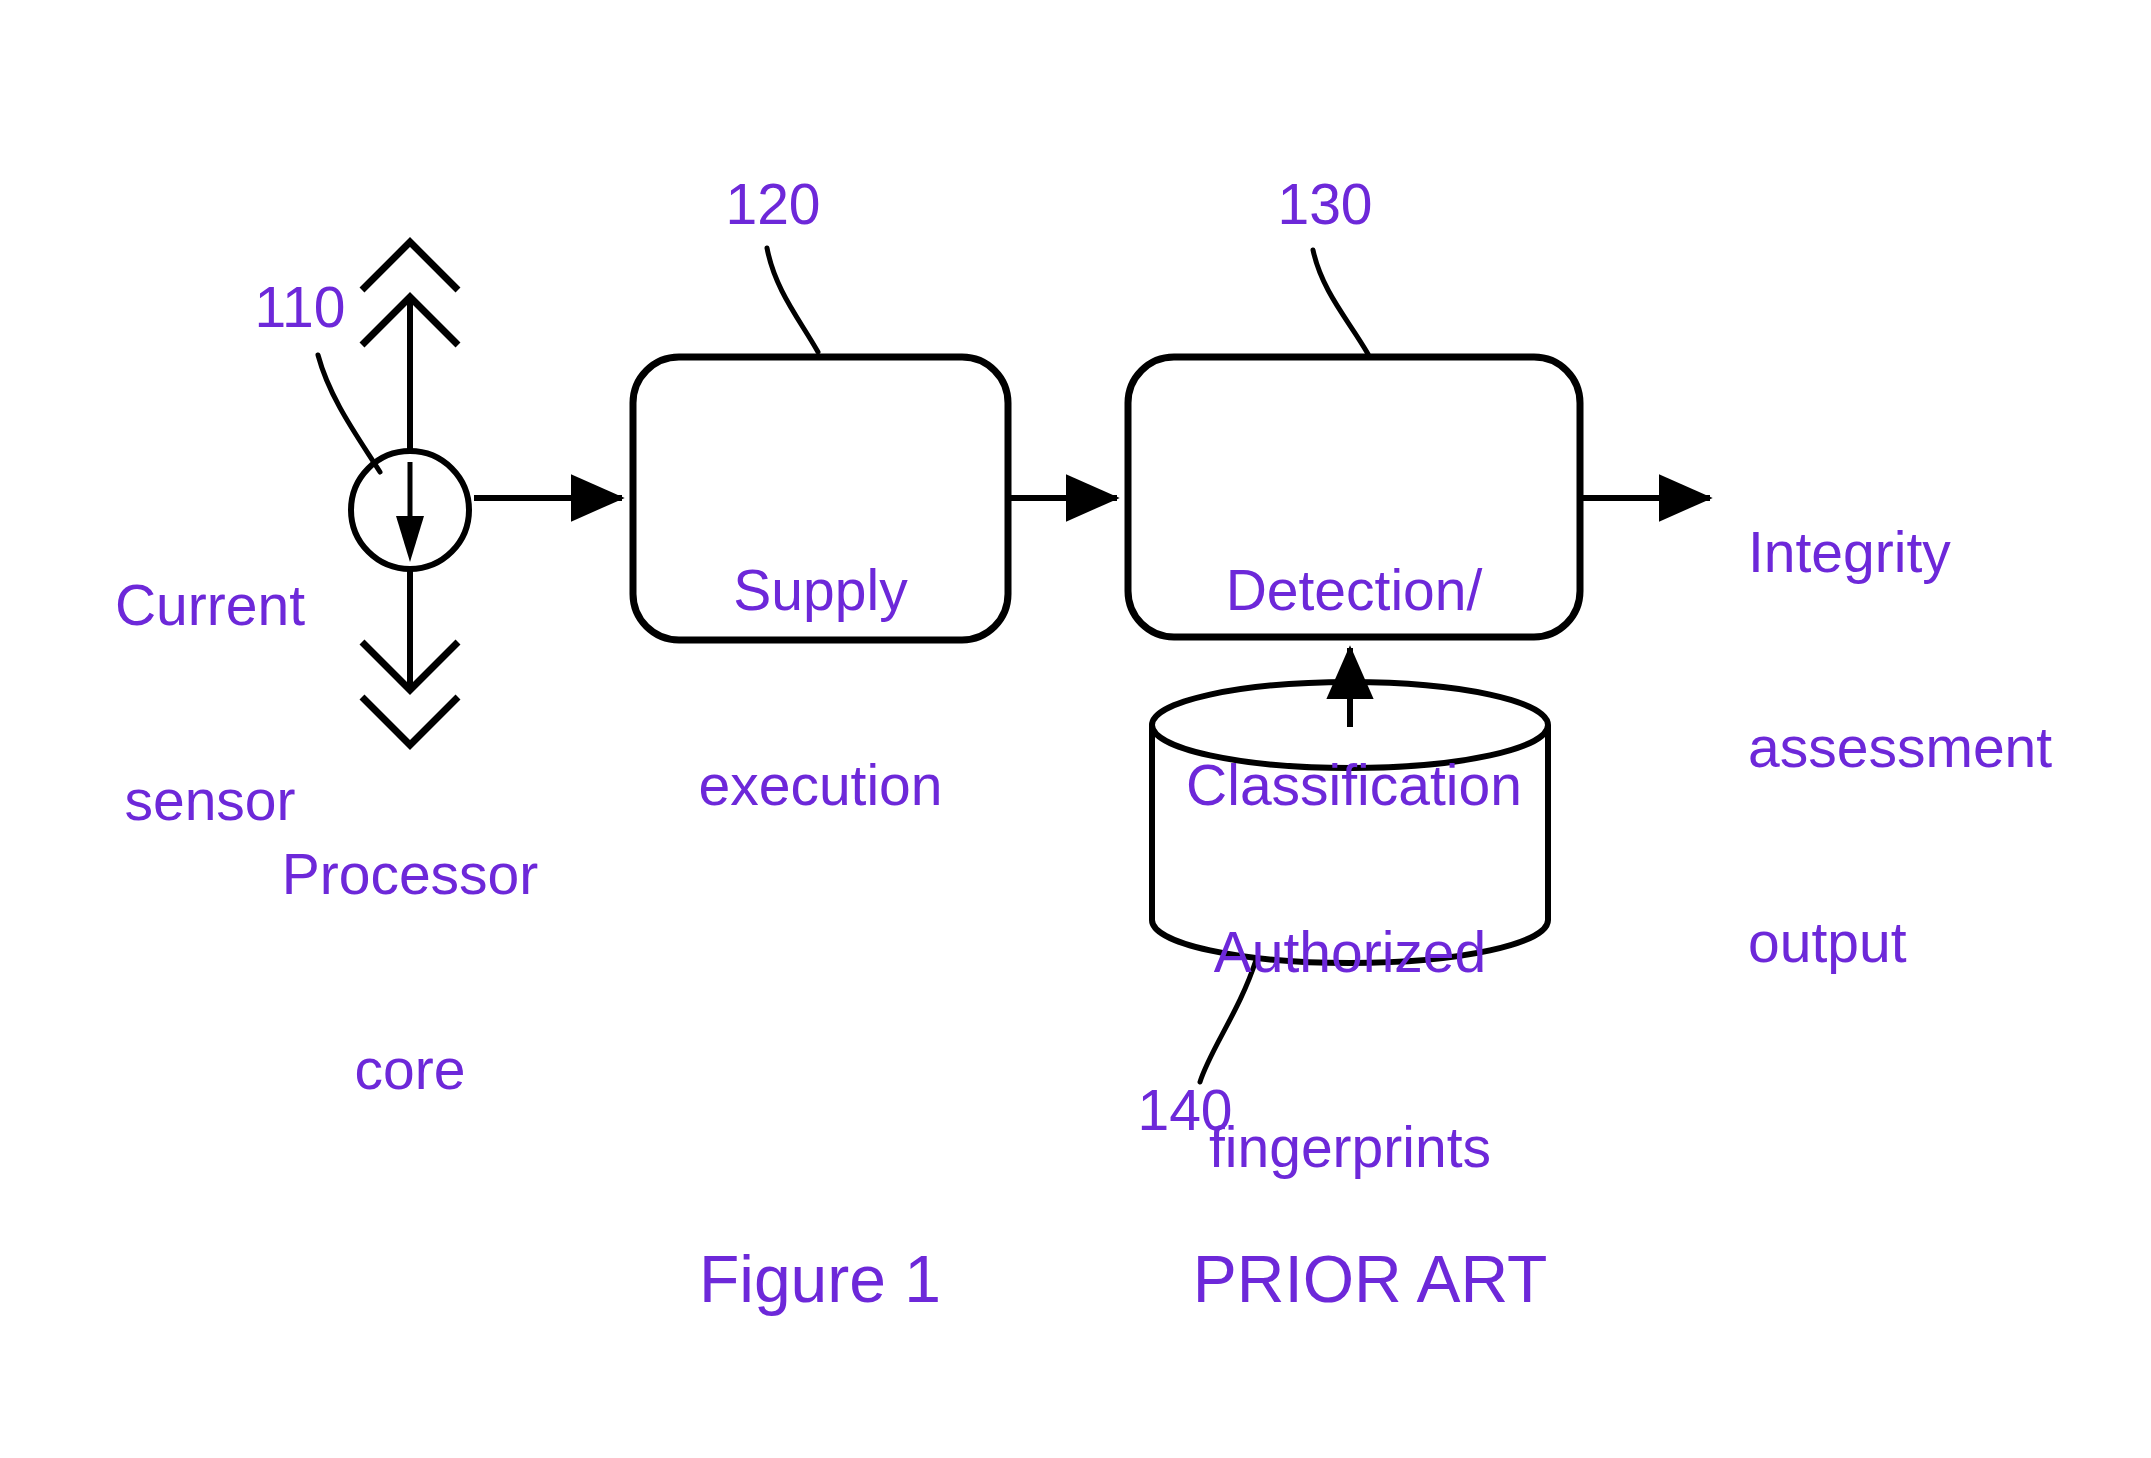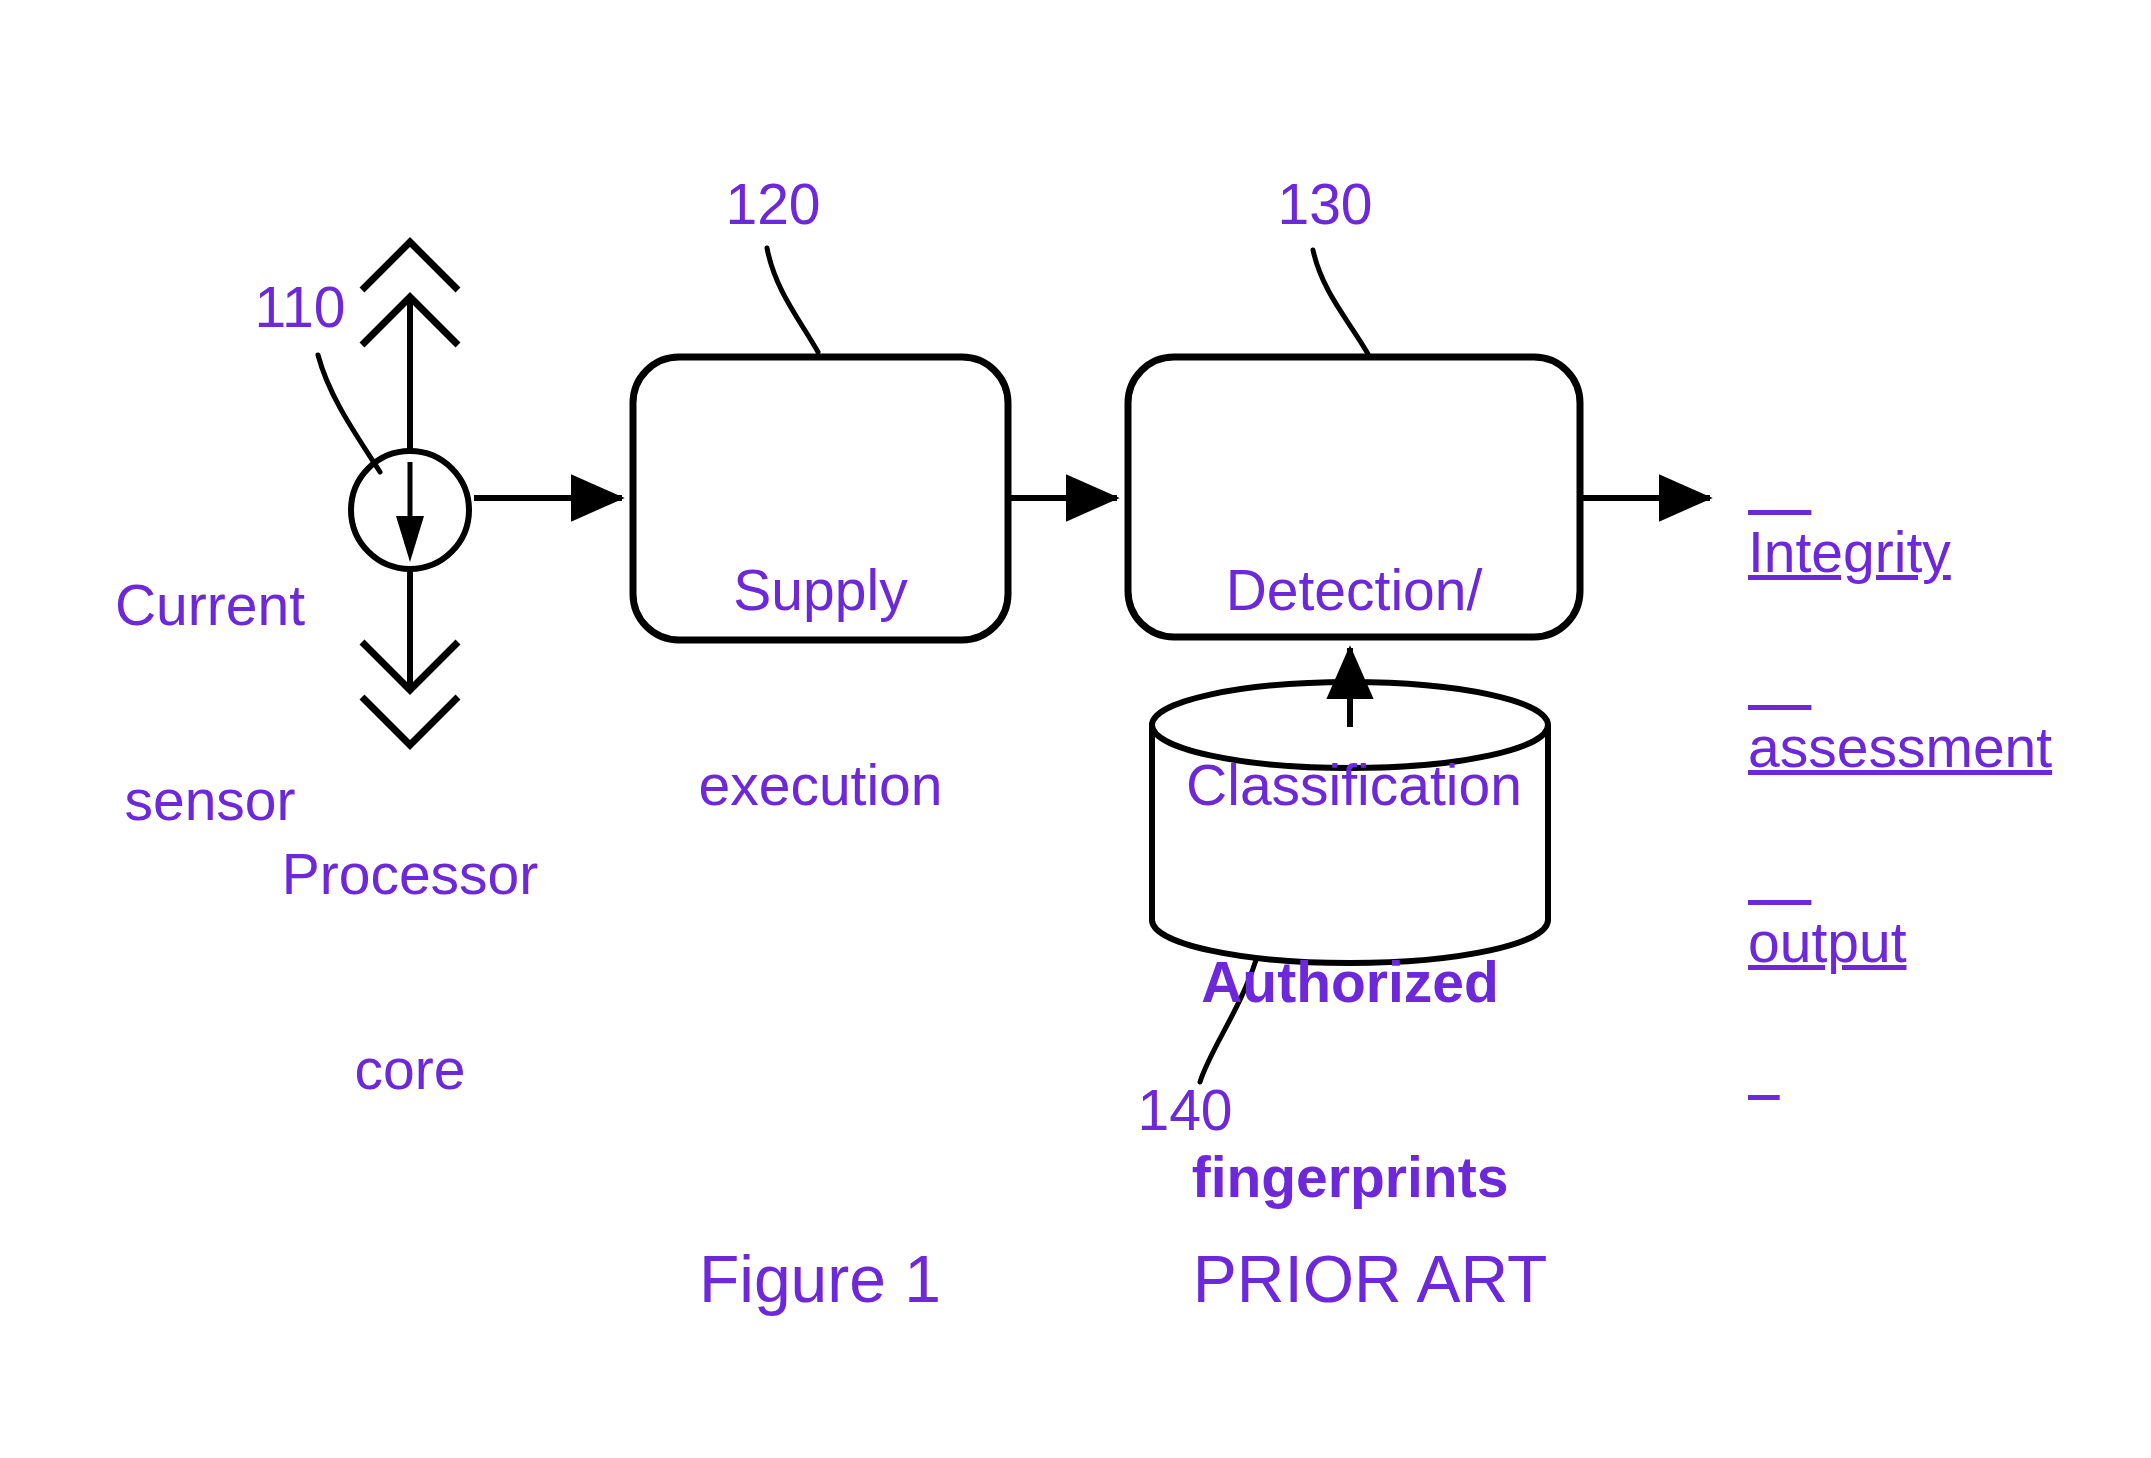--- a/index.html
+++ b/index.html
@@ -131,28 +131,28 @@
     <div>execution</div>
   </div>
 
   <div class="fig-text ref-num" style="left:1240px; top:172px; width:170px;">130</div>
 
   <div class="fig-text box-text" style="left:1128px; top:428px; width:452px;">
     <div>Detection/</div>
     <div>Classification</div>
   </div>
 
-  <div class="fig-text box-text" style="left:1152px; top:820px; width:396px;font-weight:bold;">
+  <div class="fig-text box-text" style="left:1152px; top:790px; width:396px;">
     <div>Authorized</div>
     <div>fingerprints</div>
   </div>
 
   <div class="fig-text ref-num" style="left:1100px; top:1078px; width:170px;">140</div>
 
-  <div class="fig-text label-text align-left" style="left:1748px; top:390px; width:400px;text-decoration:underline;">
+  <div class="fig-text label-text align-left" style="left:1748px; top:390px; width:400px;">
     <div>Integrity</div>
     <div>assessment</div>
     <div>output</div>
   </div>
 
   <div class="fig-text caption-text" style="left:580px; top:1242px; width:480px;">Figure 1</div>
   <div class="fig-text caption-text" style="left:1120px; top:1242px; width:500px;">PRIOR ART</div>
 
 </div>
 

